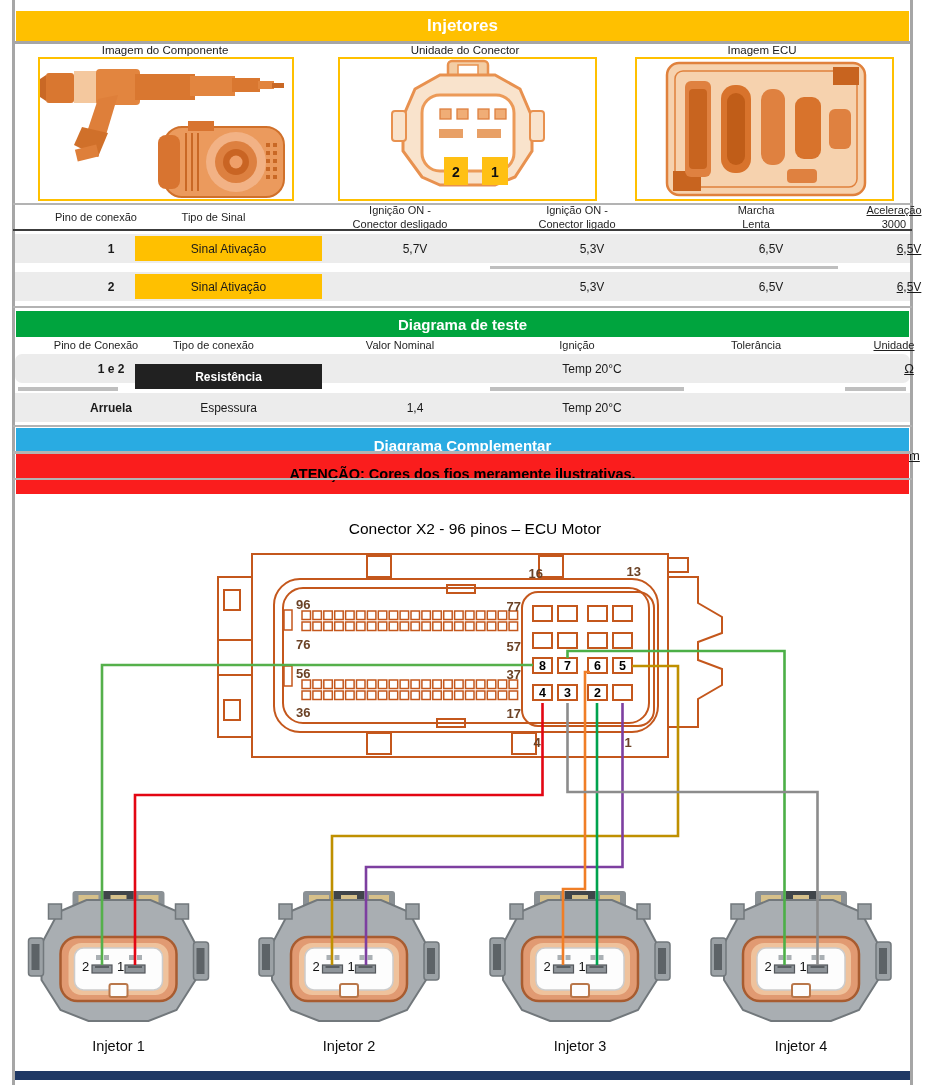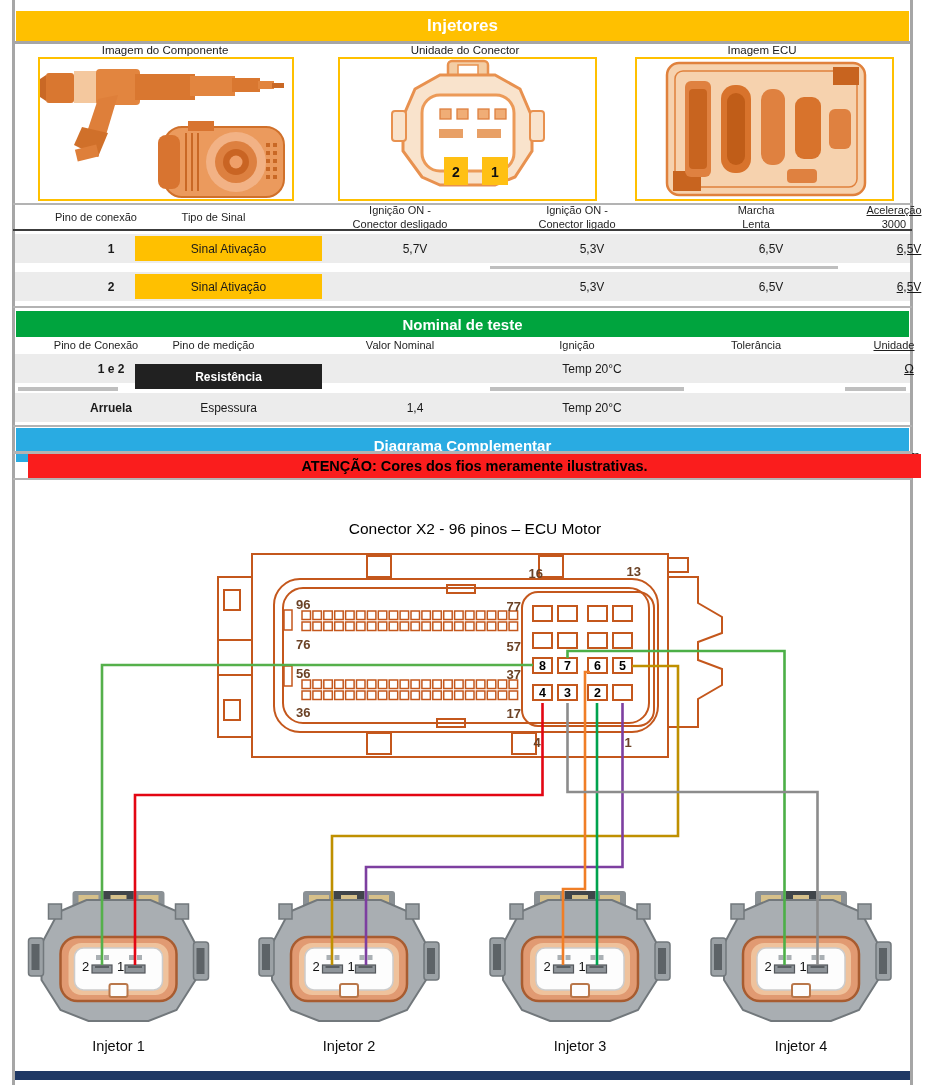--- a/index.html
+++ b/index.html
@@ -155,32 +155,32 @@
     <div class="badge" style="background:#ffc000;">
       <span>Sinal Ativação</span>
     </div>
     <div class="cell col4">5,3V</div>
     <div class="cell col5">6,5V</div>
     <div class="cell col6">6,5V</div>
   </div>
 
   <div class="grayline" style="top:306px;height:2px;"></div>
   <div class="banner" style="top:311px;height:26px;background:#00a43e;font-size:15px;">
-    <span>Nominal de teste</span>
+    <span>Diagrama de teste</span>
   </div>
   <div class="hdrrow" style="top:339px;height:14px;">
     <div class="cell hdr col1">Pino de Conexão</div>
-    <div class="cell hdr col2">Pino de medição</div>
+    <div class="cell hdr col2">Tipo de conexão</div>
     <div class="cell hdr col3">Valor Nominal</div>
     <div class="cell hdr col4">Ignição</div>
     <div class="cell hdr col5">Tolerância</div>
     <div class="cell hdr col6">Unidade</div>
   </div>
 
-  <div class="band" style="top:354px;">
+  <div class="band" style="top:354px;border-radius:7px;">
     <div class="cell col1 bold">1 e 2</div>
     <div class="badge bold" style="background:#212121;color:#fff;margin-top:8px;">
       <span>Resistência</span>
     </div>
     <div class="cell col4">Temp 20°C</div>
     <div class="cell col5"></div>
     <div class="cell col6" style="font-size:13px;">Ω</div>
   </div>
   <div class="divider" style="top:387px;left:18px;width:100px;height:4px;"></div>
   <div class="divider" style="top:387px;left:490px;width:194px;height:4px;"></div>
@@ -192,21 +192,21 @@
     <div class="cell col4">Temp 20°C</div>
     <div class="cell col5"></div>
     <div class="cell col6" style="font-size:13px;margin-top:48px;">mm</div>
   </div>
 
   <div class="grayline" style="top:425px;height:2px;"></div>
   <div class="banner" style="top:428px;height:34px;background:#29abe2;font-size:15px;">
     <span>Diagrama Complementar</span>
   </div>
   <div class="grayline" style="top:451px;height:3px;"></div>
-  <div class="banner" style="top:454px;height:24px;background:#fa1d1d;color:#000;font-size:14.5px;margin-left:12px;">
+  <div class="banner" style="top:454px;height:40px;background:#fa1d1d;color:#000;font-size:14.5px;">
     <span>ATENÇÃO: Cores dos fios meramente ilustrativas.</span>
   </div>
   <div class="grayline" style="top:478px;height:2px;"></div>
 
   <svg class="abs" style="left:0;top:480px;" width="925" height="592" viewBox="0 480 925 592">
     <defs>
       <g id="inj-conn-shape">
         <rect x="-46" y="-67" width="92" height="26" rx="3" fill="#8b9195"></rect>
         <rect x="-40" y="-63" width="20" height="19" fill="#d6c08a"></rect>
         <rect x="20" y="-63" width="20" height="19" fill="#d6c08a"></rect>

